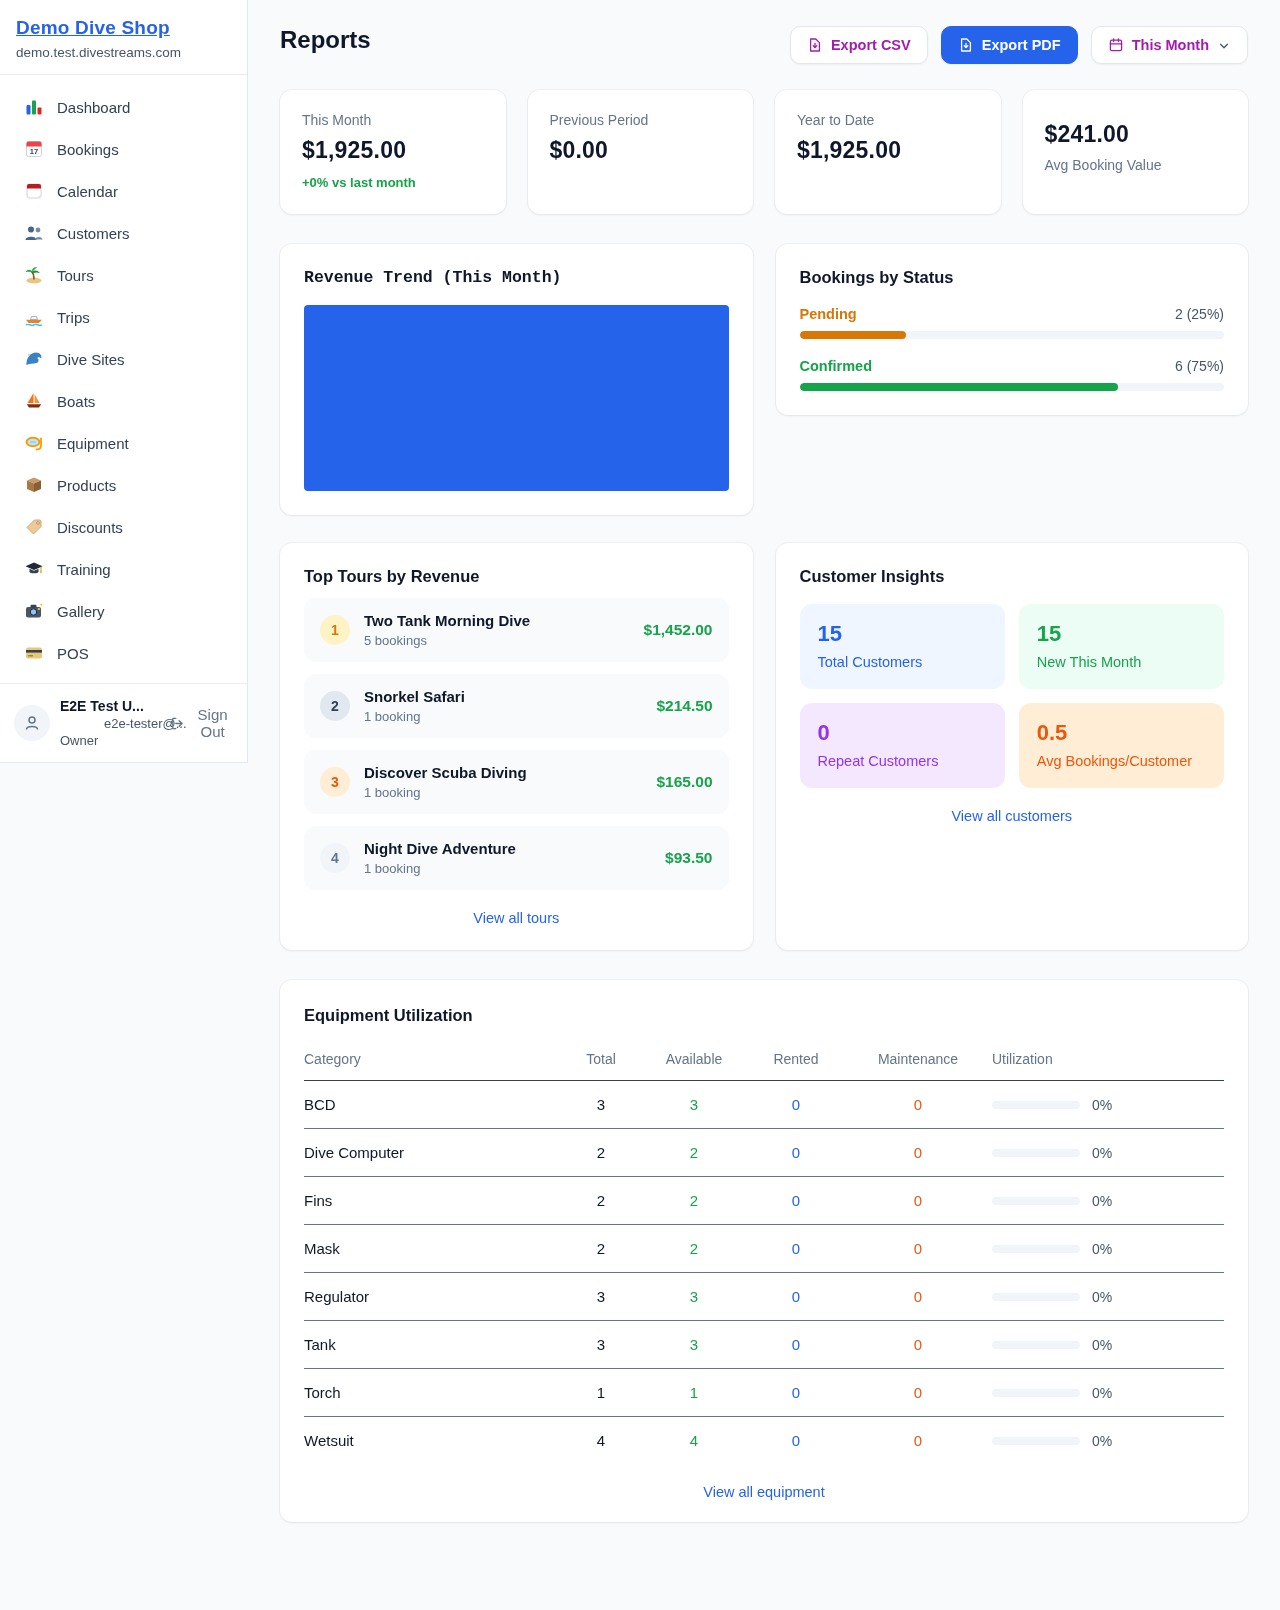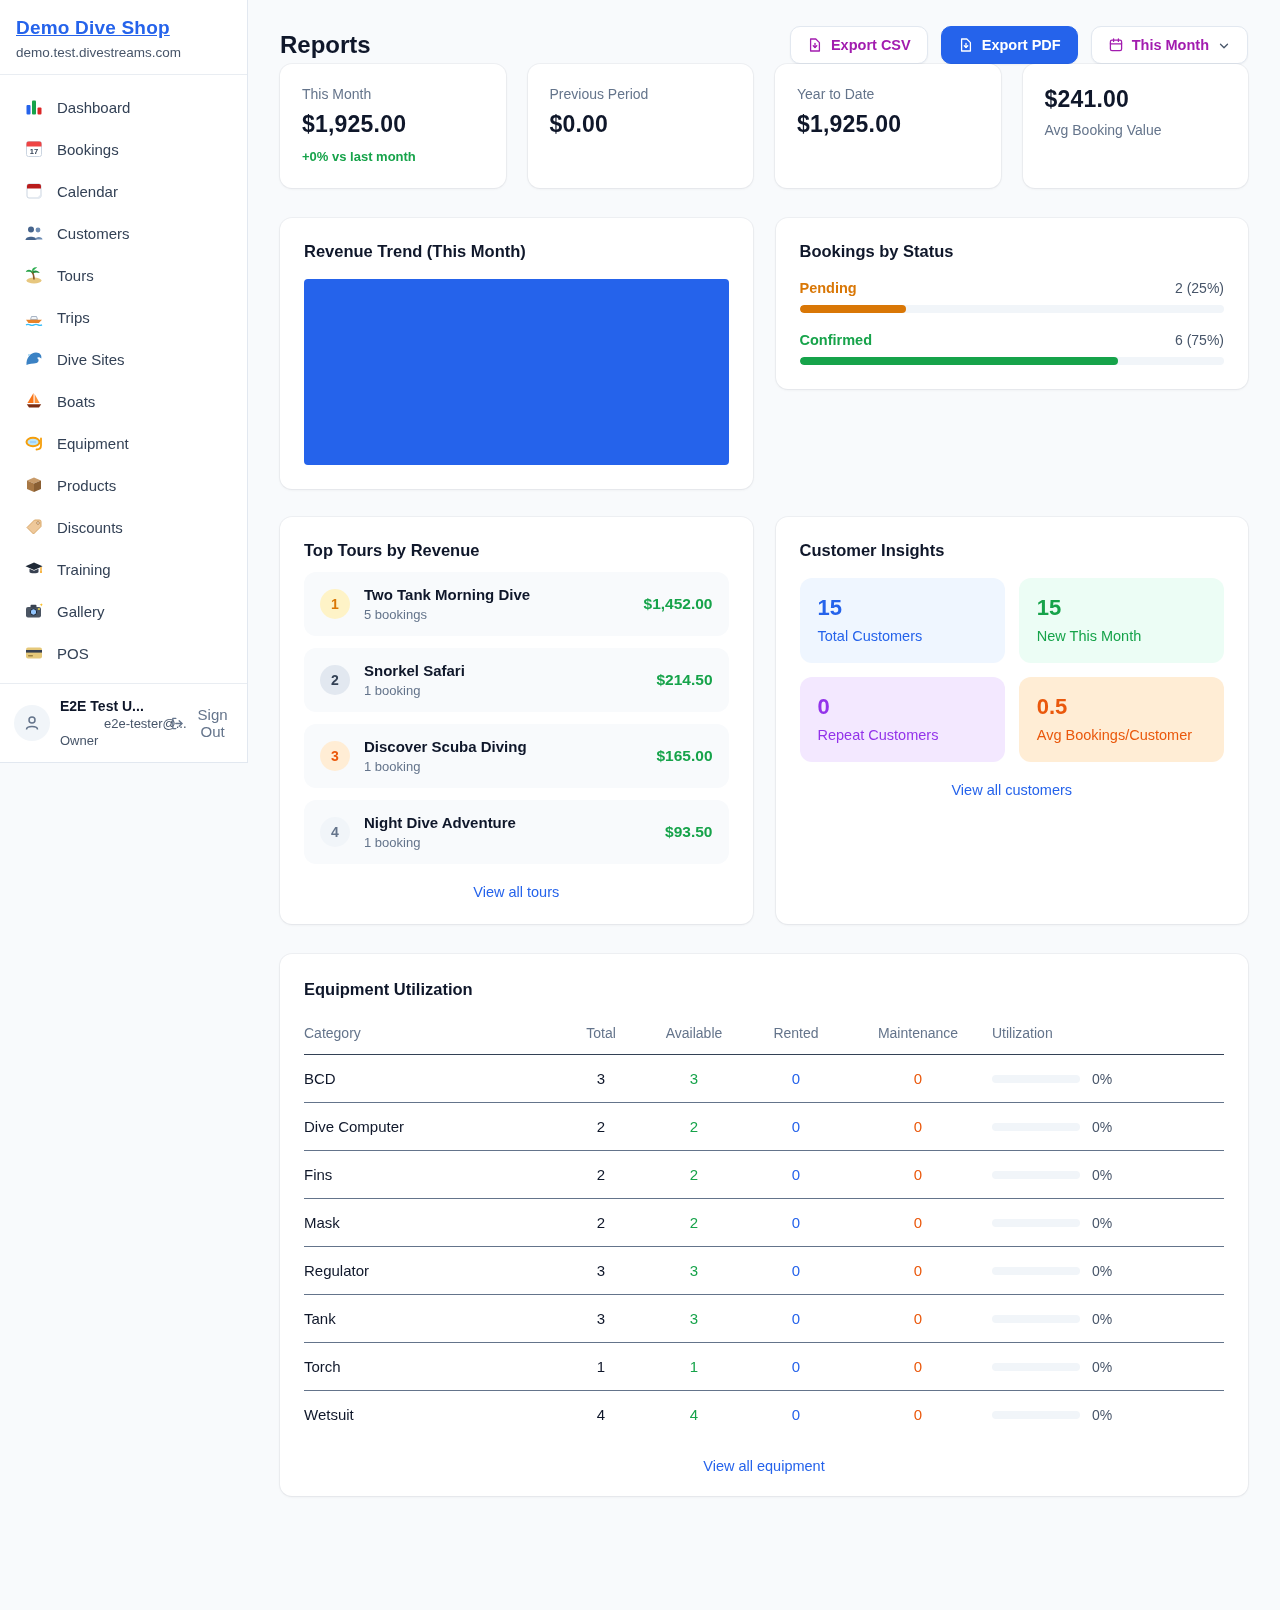--- a/index.html
+++ b/index.html
@@ -22,42 +22,42 @@
   .user-section { border-top:1px solid #e9edf2; padding:14px 14px; display:flex; align-items:center; gap:10px; }
   .avatar { width:36px; height:36px; border-radius:50%; background:#f1f5f9; display:flex; align-items:center; justify-content:center; color:#64748b; flex-shrink:0; }
   .user-meta { min-width:0; }
   .user-name { font-size:14px; font-weight:700; white-space:nowrap; }
   .user-email { font-size:13px; color:#475569; margin-top:2px; white-space:nowrap;margin-left:44px; }
   .user-role { font-size:13px; color:#475569; margin-top:2px; }
   .signout { margin-left:auto; display:flex; align-items:center; gap:6px; color:#64748b; font-size:15px; background:none; border:none; cursor:pointer; font-family:inherit; }
 
   
   .main { flex:1; padding:26px 32px 40px; min-width:0; }
-  .main-header { display:flex; justify-content:space-between; align-items:center; }
+  .main-header { display:flex; justify-content:space-between; margin-bottom:26px; }
   .page-title { font-size:24px; font-weight:700; color:#0f172a; }
   .actions { display:flex; gap:13px; }
   .btn { display:inline-flex; align-items:center; gap:8px; padding:10px 16px; border-radius:10px; font-size:14.5px; font-weight:600; border:1px solid #e2e8f0; background:#fff; color:#a21caf; cursor:pointer; font-family:inherit; box-shadow:0 1px 2px rgba(15,23,42,.05); }
   .btn svg { width:16px; height:16px; }
   .btn-primary { background:#2563eb; border-color:#2563eb; color:#fff; }
 
   .card { background:#fff; border-radius:12px; padding:20px; box-shadow:0 0 0 1px rgba(15,23,42,.04), 0 1px 3px rgba(15,23,42,.06); }
   .section-title { font-size:16.5px; font-weight:700; }
 
   
   .stats-grid { display:grid; grid-template-columns:repeat(4,1fr); gap:22px; margin-bottom:30px; }
   .stat-card { padding:22px 22px 24px; }
   .stat-label { font-size:14px; color:#64748b; }
   .stat-value { font-size:23px; font-weight:700; margin-top:9px; letter-spacing:.2px; }
   .stat-delta { font-size:13px; color:#16a34a; margin-top:11px; font-weight:600; }
-  .stat-card.value-first .stat-value { margin-top:0; }
+  .stat-card.value-first .stat-value { margin-top:9px; }
   .stat-card.value-first .stat-label { margin-top:9px; }
 
   
   .row2 { display:grid; grid-template-columns:1fr 1fr; gap:23px; align-items:start; margin-bottom:28px; }
-  .chart-card { padding:24px; }
+  .chart-card { padding:24px;font-family:Liberation Mono, monospace; }
   .chart-block { margin-top:18px; height:186px; border-radius:4px; }
   .status-card { padding:24px; }
   .status-row { margin-top:19px; }
   .status-head { display:flex; justify-content:space-between; align-items:baseline; margin-bottom:9px; }
   .status-label { font-size:14.5px; font-weight:700; }
   .status-value { font-size:14px; color:#475569; }
   .track { height:8px; background:#f1f5f9; border-radius:99px; overflow:hidden; }
   .fill { height:100%; border-radius:99px; }
 
   

